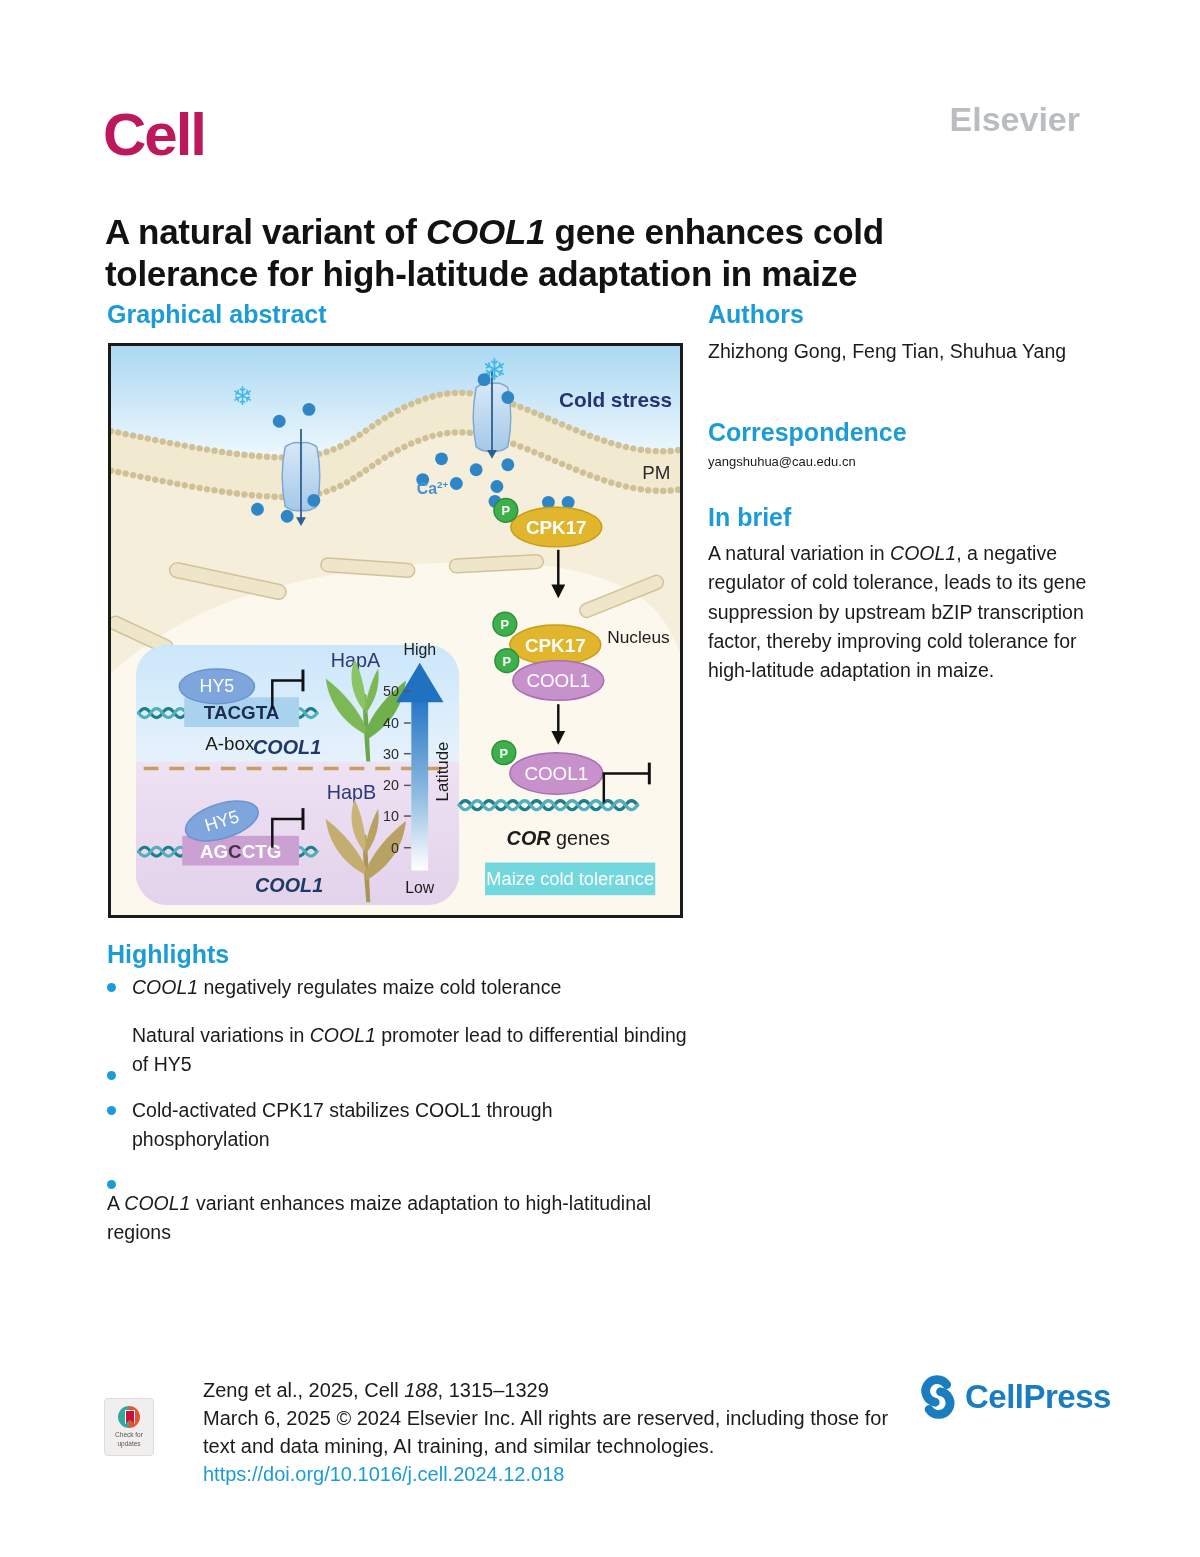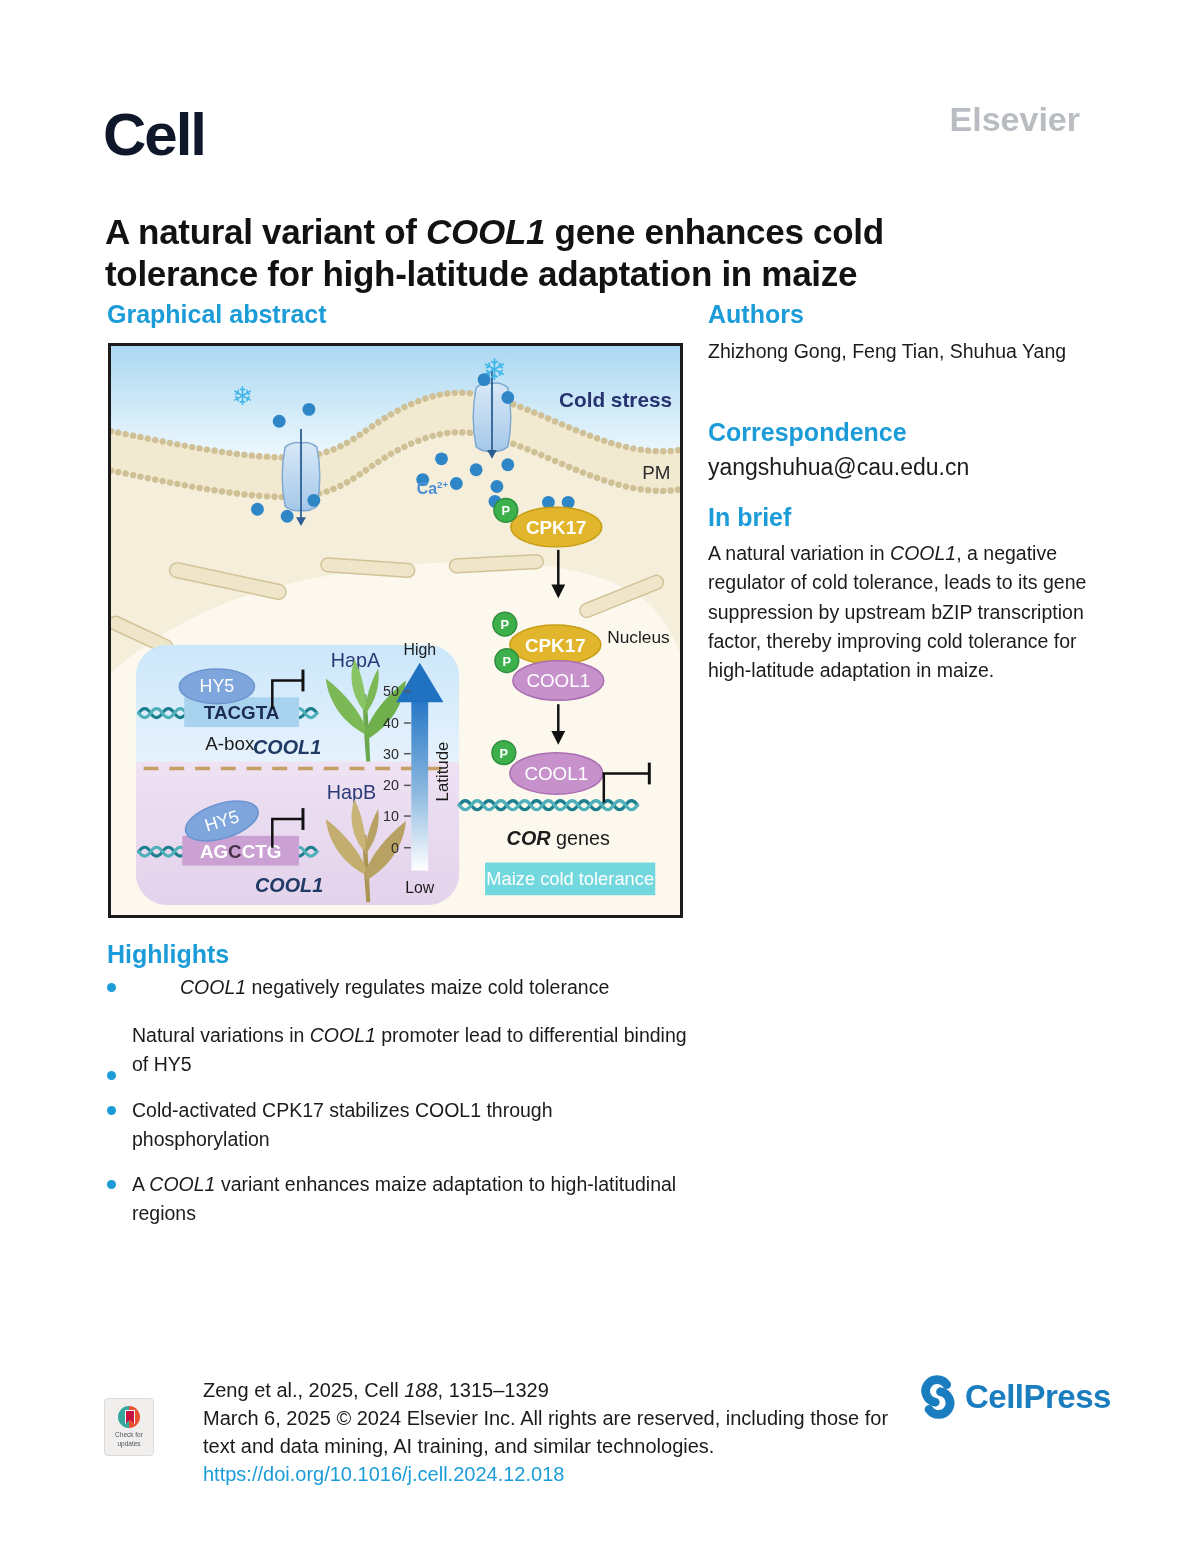--- a/index.html
+++ b/index.html
@@ -1,38 +1,38 @@
 <!DOCTYPE html>
 <html><head>
 <meta charset="utf-8">
 <style>
   html,body{margin:0;padding:0;background:#ffffff;}
   .page{position:relative;width:1200px;height:1557px;background:#ffffff;overflow:hidden;
         font-family:"Liberation Sans",sans-serif;color:#1a1a1a;}
   .abs{position:absolute;}
-  .cell-logo{left:103px;top:100px;font-size:60px;font-weight:bold;color:#0f172a;letter-spacing:-2px;text-align:right;}
+  .cell-logo{left:103px;top:100px;font-size:60px;font-weight:bold;color:#be185d;letter-spacing:-2px;text-align:right;}
   .article-label{left:0;top:100px;width:1080px;text-align:right;font-size:34px;font-weight:bold;color:#b9bdc1;}
   .paper-title{left:105px;top:188px;width:940px;font-size:35px;line-height:1.2;font-weight:bold;color:#121212;letter-spacing:-0.3px;}
   .paper-title .it{font-style:italic;}
   .sec-head{font-size:25px;font-weight:bold;color:#1b9cd8;}
   .ga-head{left:107px;top:300px;}
   .ga-panel{left:108px;top:343px;width:569px;height:569px;border:3px solid #1b1b1b;background:#f4eeda;}
   .rcol{left:708px;width:402px;}
   .r-authors-h{top:300px;}
   .r-authors{top:336px;font-size:19.5px;line-height:1.55;color:#1b1b1b;}
   .r-corr-h{top:418px;}
-  .r-email{top:454px;font-size:23px;color:#1b1b1b;text-decoration:none;display:block;}
+  .r-email{top:454px;font-size:13px;color:#1b1b1b;text-decoration:none;display:block;}
   .r-brief-h{top:503px;}
   .r-brief{top:539px;font-size:19.5px;line-height:1.5;color:#1b1b1b;}
   .it{font-style:italic;}
   .hl-head{left:107px;top:940px;}
   .hl-item{left:107px;width:585px;display:flex;align-items:flex-start;}
   .hl-bullet{flex:0 0 9px;width:9px;height:9px;border-radius:50%;background:#1b9cd8;margin:10px 16px 0 0;}
   .hl-text{font-size:19.5px;line-height:1.5;color:#1b1b1b;}
-  .hl-1{top:973px;gap:48px;} .hl-2{top:1021px;align-items:flex-end;} .hl-3{top:1096px;} .hl-4{top:1170px;}
+  .hl-1{top:973px;} .hl-2{top:1021px;align-items:flex-end;} .hl-3{top:1096px;} .hl-4{top:1170px;flex-direction:column;}
   .footer-cite{left:203px;top:1376px;font-size:20px;line-height:1.4;color:#1b1b1b;}
   .doi-link{color:#1b9cd8;text-decoration:none;}
   .badge{left:104px;top:1398px;width:48px;height:56px;background:#f0efee;border:1px solid #dcdbda;border-radius:4px;
          display:flex;flex-direction:column;align-items:center;justify-content:center;}
   .badge-circle{width:22px;height:22px;border-radius:50%;background:linear-gradient(90deg,#35a79b 50%,#e8542f 50%);position:relative;}
   .badge-mark{position:absolute;left:7px;top:4px;width:8px;height:12px;background:#c6123f;border:1px solid #fff;
               clip-path:polygon(0 0,100% 0,100% 100%,50% 70%,0 100%);}
   .badge-text{font-size:6.5px;color:#555;text-align:center;line-height:1.3;margin-top:3px;}
   .cellpress{left:915px;top:1372px;display:flex;align-items:center;}
   .cellpress-text{font-size:33px;font-weight:bold;color:#1a7dbf;letter-spacing:-0.5px;margin-left:6px;}

